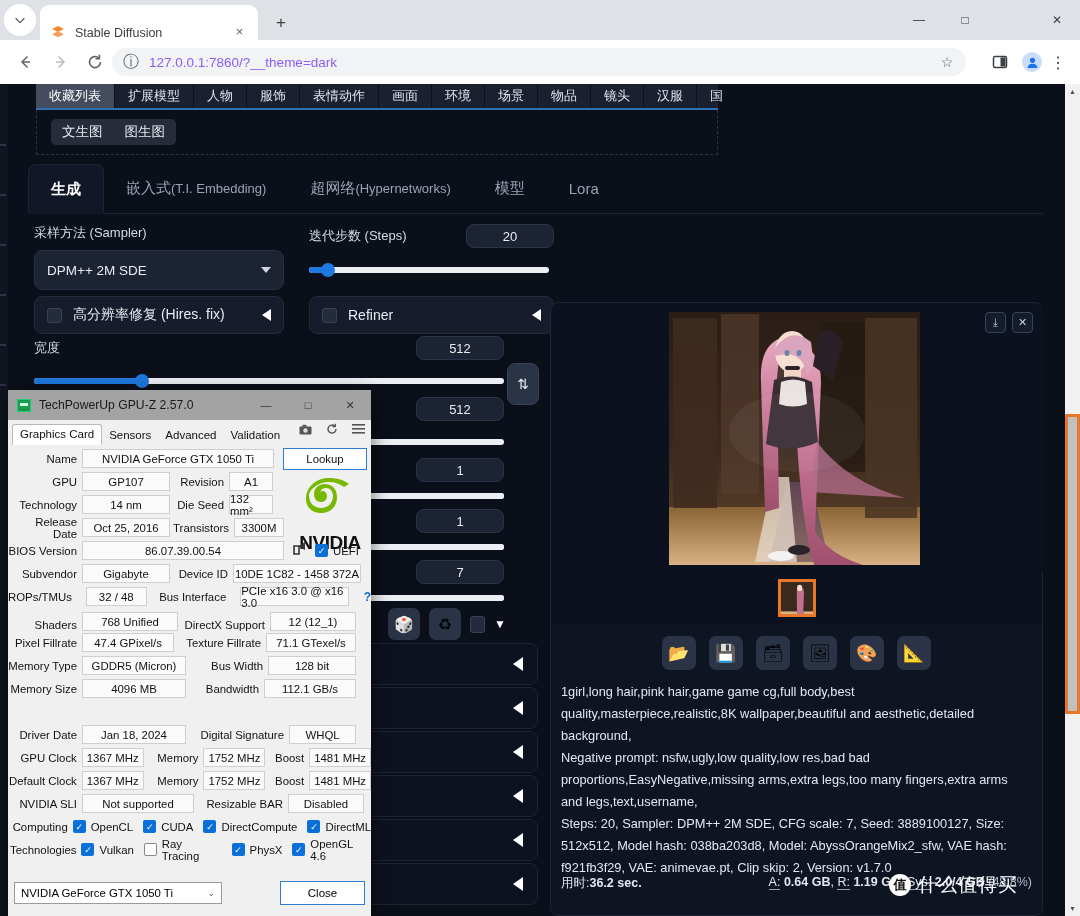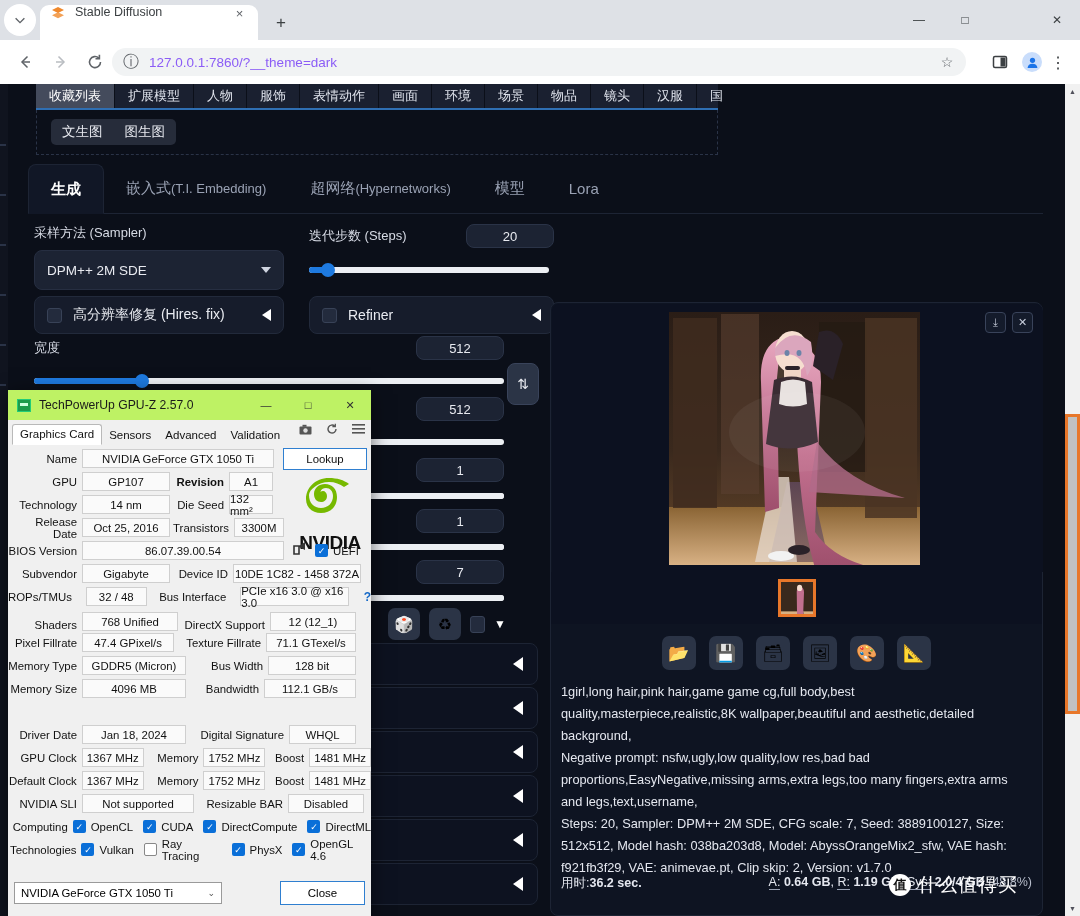--- a/index.html
+++ b/index.html
@@ -14,21 +14,21 @@
   .browser-chrome { position:absolute; left:0; top:0; width:1080px; height:84px; background:#dee1e6; }
   .tabstrip { position:absolute; left:0; top:0; width:1080px; height:40px; }
   .tab-list-btn {
     position:absolute; left:4px; top:4px; width:32px; height:32px; border-radius:16px;
     background:#fff; display:flex; align-items:center; justify-content:center;
   }
   .tab-list-btn svg { width:14px; height:14px; }
   .tab {
     position:absolute; left:40px; top:5px; width:218px; height:35px;
     background:#fff; border-radius:9px 9px 0 0;
-    display:flex; align-items:flex-start; padding:0 10px; gap:9px;
+    display:flex; align-items:flex-end; padding:0 10px; gap:9px;
   }
   .tab-fav { width:16px; height:16px; flex:0 0 16px; display:block; }
   .tab-title { font-size:12.5px; color:#3c4043; white-space:nowrap; overflow:hidden; flex:1; }
   .tab-close { width:17px; height:17px; display:flex; align-items:center; justify-content:center; color:#5f6368; font-size:13px; line-height:1; }
   .new-tab {
     position:absolute; left:268px; top:10px; width:26px; height:26px;
     display:flex; align-items:center; justify-content:center; color:#3c4043; font-size:17px;
   }
   .win-ctl { position:absolute; top:0; height:40px; width:46px; display:flex; align-items:center; justify-content:center; color:#3c4043; font-size:12px; }
   .win-min { right:138px; } .win-max { right:92px; }
@@ -146,21 +146,21 @@
   .stat-row b { font-weight:bold; }
   .stat-row .dim { color:#b7bdcb; }
   .u { border-bottom:1px solid #9aa2b4; }
 
   
   .gpuz {
     position:absolute; left:8px; top:390px; width:363px; height:526px;
     background:#f0f0f0; box-shadow:0 4px 18px rgba(0,0,0,.55);
     font-family:"Liberation Sans", sans-serif; color:#000;
   }
-  .gpuz-title { position:relative; height:30px; background:#bef264; display:flex; align-items:center; padding-left:9px; }
+  .gpuz-title { position:relative; height:30px; background:#a3a3a3; display:flex; align-items:center; padding-left:9px; }
   .gpuz-logo { width:14px; height:13px; background:#1b9b4b; border:1px solid #2c7; margin-right:8px; position:relative; }
   .gpuz-logo:after { content:''; position:absolute; left:2px; top:3px; width:8px; height:3px; background:#cfd; }
   .gpuz-title .t { font-size:12.2px; color:#1a1a1a; }
   .gpuz-wb { position:absolute; top:0; height:30px; width:42px; display:flex; align-items:center; justify-content:center; color:#333; font-size:11px; }
   .gb-min { right:84px; } .gb-max { right:42px; } .gb-close { right:0; }
 
   .gpuz-tabs { position:relative; height:25px; background:#f0f0f0; display:flex; align-items:flex-end; padding-left:4px; }
   .gz-tab { font-size:11.5px; padding:3px 7px 4px; color:#111; }
   .gz-tab.active { background:#fff; border:1px solid #b9b9b9; border-bottom:1px solid #fff; border-radius:3px 3px 0 0; }
   .gz-tools { position:absolute; right:6px; top:3px; display:flex; gap:14px; align-items:center; color:#444; font-size:11px; }
@@ -585,21 +585,21 @@
 
     <div class="gz-row" style="top:2px;">
       <div class="gz-lab" style="width:74px;">Name</div>
       <div class="gz-val" style="width:192px;">NVIDIA GeForce GTX 1050 Ti</div>
       <div class="gz-btn" style="width:84px;margin-left:9px;">Lookup</div>
     </div>
 
     <div class="gz-row" style="top:25px;">
       <div class="gz-lab" style="width:74px;">GPU</div>
       <div class="gz-val" style="width:88px;">GP107</div>
-      <div class="gz-lab" style="width:59px;font-weight:bold;">Revision</div>
+      <div class="gz-lab" style="width:59px;">Revision</div>
       <div class="gz-val" style="width:44px;">A1</div>
     </div>
 
     <div class="gz-row" style="top:48px;">
       <div class="gz-lab" style="width:74px;">Technology</div>
       <div class="gz-val" style="width:88px;">14 nm</div>
       <div class="gz-lab" style="width:59px;">Die Seed</div>
       <div class="gz-val" style="width:44px;">132 mm²</div>
     </div>
 

